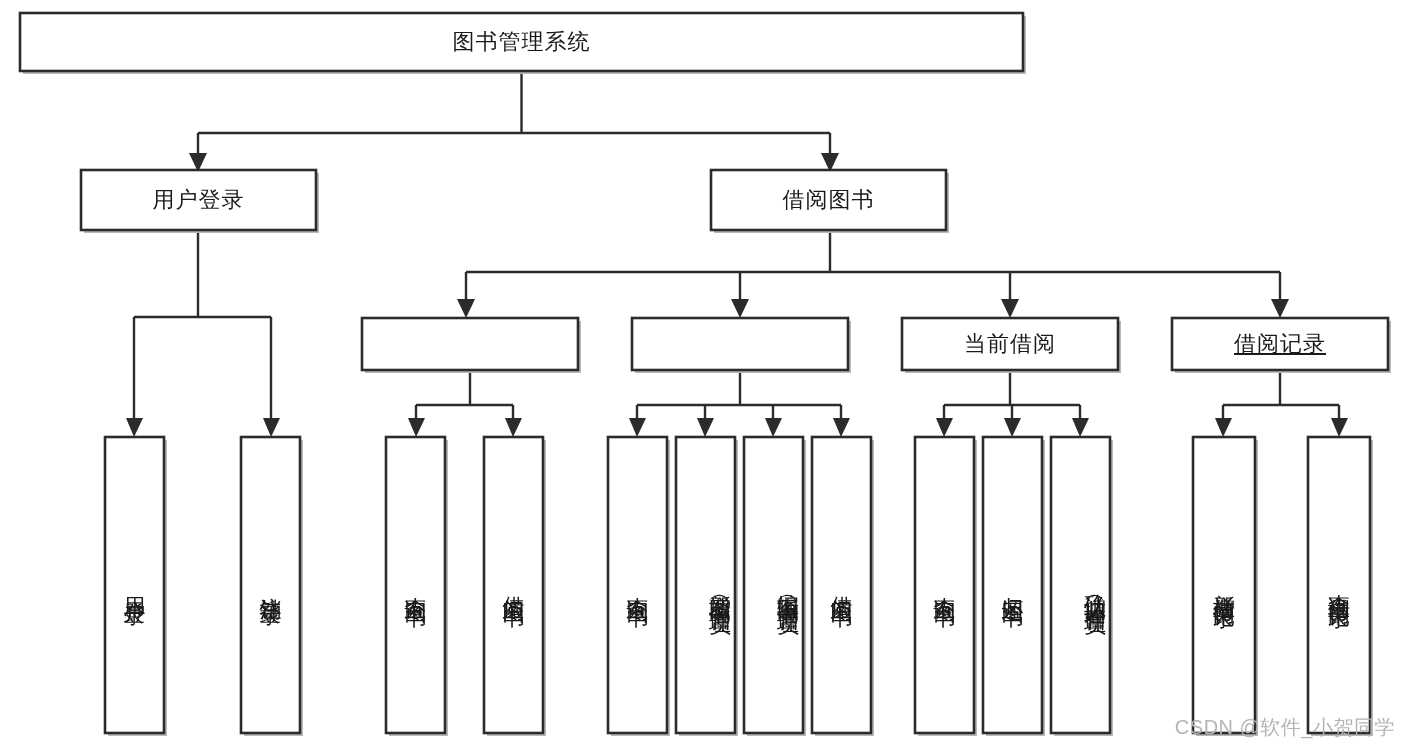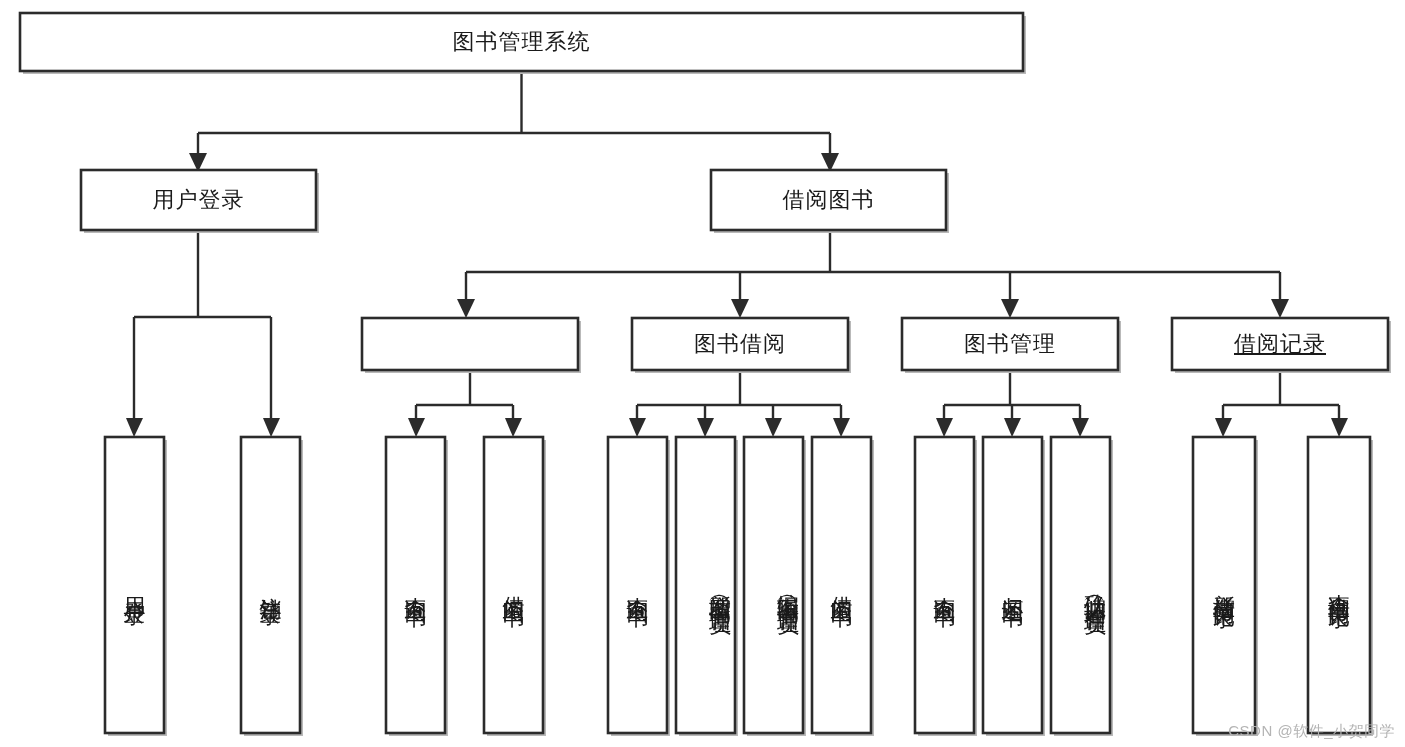--- a/index.html
+++ b/index.html
@@ -64,21 +64,21 @@
     color: #1a1a1a;
     letter-spacing: 1px;
     font-family: "Liberation Sans", "DejaVu Sans", sans-serif;
     pointer-events: none;
     white-space: nowrap;
   }
   #watermark {
     position: absolute;
     right: 10px;
     bottom: 6px;
-    font-size: 15px;
+    font-size: 20px;
     color: #b4b4b4;
     font-family: "Liberation Sans", "DejaVu Sans", sans-serif;
     letter-spacing: 0.5px;
     pointer-events: none;
   }
 </style>
 </head>
 <body>
 
 <div id="diagram-root">
@@ -209,22 +209,21 @@
     <rect class="node-box" x="1193" y="437" width="62" height="296"></rect>
     <rect class="node-box-shadow" x="1311" y="440" width="62" height="296"></rect>
     <rect class="node-box" x="1308" y="437" width="62" height="296"></rect>
   </svg>
 
   <div class="hlabel-wrap" style="left:20px; top:13px; width:1003px; height:58px;">图书管理系统</div>
 
   <div class="hlabel-wrap" style="left:81px; top:170px; width:235px; height:60px;">用户登录</div>
   <div class="hlabel-wrap" style="left:711px; top:170px; width:235px; height:60px;">借阅图书</div>
 
-  <div class="hlabel-wrap" style="left:632px; top:318px; width:216px; height:52px;">图书借阅</div>
-  <div class="hlabel-wrap" style="left:902px; top:318px; width:216px; height:52px;">图书管理</div>
+  <div class="hlabel-wrap" style="left:902px; top:318px; width:216px; height:52px;">当前借阅</div>
   <div class="hlabel-wrap" style="left:1172px; top:318px; width:216px; height:52px;text-decoration:underline;">借阅记录</div>
 
   <div class="vlabel-wrap" style="left:105px; top:437px; width:59px; height:296px;">用户登录</div>
   <div class="vlabel-wrap" style="left:241px; top:437px; width:59px; height:296px;">注销登录</div>
 
   <div class="vlabel-wrap" style="left:386px; top:437px; width:59px; height:296px;">查询图书</div>
   <div class="vlabel-wrap" style="left:484px; top:437px; width:59px; height:296px;">借阅图书</div>
 
   <div class="vlabel-wrap" style="left:608px; top:437px; width:59px; height:296px;">查询图书</div>
   <div class="vlabel-wrap" style="left:676px; top:437px; width:59px; height:296px; align-items:flex-start; padding-top:8px; box-sizing:border-box;">新增图书（管理员）</div>

